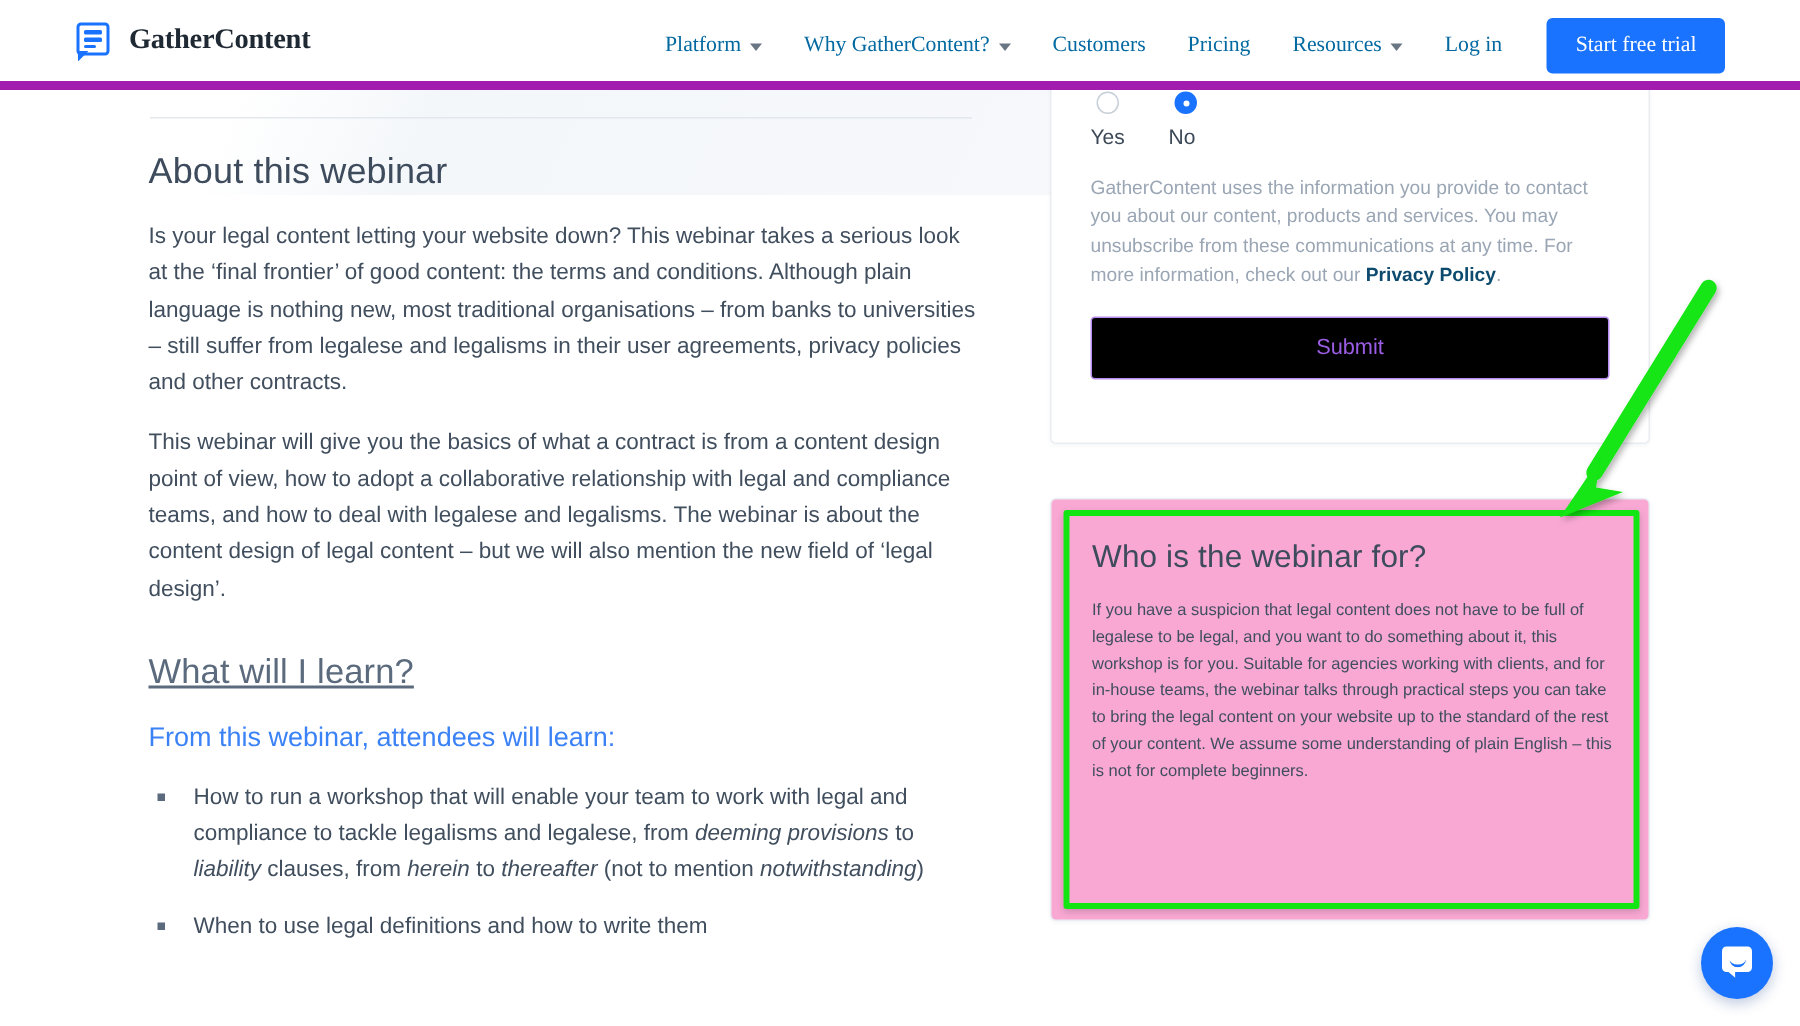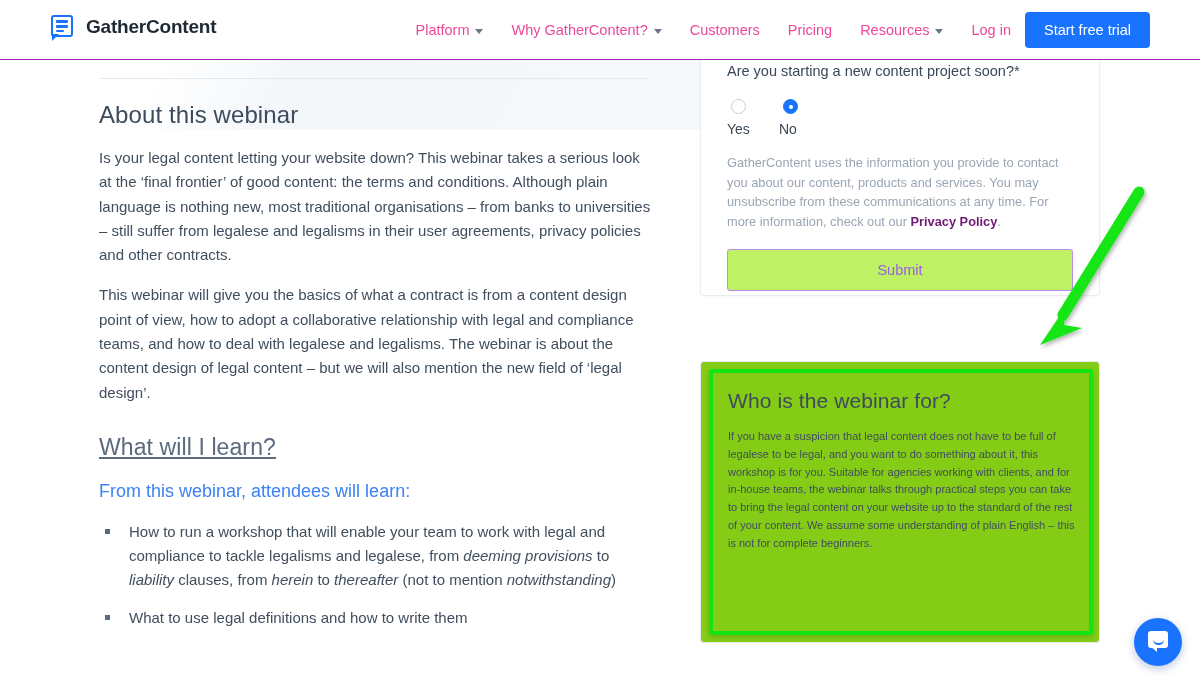--- a/index.html
+++ b/index.html
@@ -10,23 +10,24 @@
     background: #ffffff;
     font-family: "Liberation Sans", sans-serif;
     -webkit-font-smoothing: antialiased;
   }
   #page { position: relative; width: 1200px; height: 684px; background: #fff; }
 
   
   .header {
     position: absolute; top: 0; left: 0; width: 1200px; height: 60px;
     background: #ffffff;
-    border-bottom: 1px solid #a21caf;
+    border-bottom: 6px solid #a21caf;
     display: flex; align-items: center;
     z-index: 40;
+    font-family: Liberation Serif, serif;
   }
   .logo-wrap {
     position: absolute; left: 50px; top: 13px;
     display: flex; align-items: center; gap: 10px;
   }
   .logo-mark {
     width: 26px; height: 28px; position: relative; flex: 0 0 auto;
   }
   .logo-mark .lm-box {
     position: absolute; left: 1px; top: 2px;
@@ -49,31 +50,32 @@
     font-size: 19px; font-weight: 700; color: #1f2933; letter-spacing: -0.2px;
     white-space: nowrap;
   }
 
   .nav {
     position: absolute; right: 50px; top: 0; height: 60px;
     display: flex; align-items: center; gap: 0;
   }
   .nav-item {
     display: flex; align-items: center; gap: 6px;
-    font-size: 14.5px; color: #ec4899; padding: 0 14px;
+    font-size: 14.5px; color: #0369a1; padding: 0 14px;
     white-space: nowrap; cursor: pointer;
   }
   .caret {
     width: 0; height: 0; display: inline-block;
     border-left: 4.5px solid transparent;
     border-right: 4.5px solid transparent;
     border-top: 5px solid #6b7685;
     position: relative; top: 1px;
   }
   .nav-cta {
+    margin-left: 16px;
     background: #1a73ff; color: #fff;
     font-size: 14.5px; border-radius: 4px;
     padding: 10px 19px; white-space: nowrap; cursor: pointer;
   }
 
   
   .bg-wash {
     position: absolute; left: 0; top: 60px; width: 700px; height: 70px;
     background: linear-gradient(115deg, #ffffff 0%, #ffffff 22%, #f4f7fa 40%, #f6f8fb 100%);
     z-index: 1;
@@ -137,32 +139,32 @@
   .radio-opt.selected .rd::after {
     content: ""; position: absolute; left: 4.5px; top: 4.5px;
     width: 4px; height: 4px; border-radius: 50%; background: #fff;
   }
   .radio-opt .rl {
     font-size: 14px; color: #3b4857; margin-top: 7px;
   }
   .consent {
     font-size: 12.8px; line-height: 1.52; color: #9aa6b4; margin-bottom: 18px;
   }
-  .consent a { color: #701a75; text-decoration: none; font-weight: 600; }
+  .consent a { color: #0c4a6e; text-decoration: none; font-weight: 600; }
   .submit-btn {
     display: block; width: 346px; height: 42px;
     border: 1px solid #b78bf0; border-radius: 3px;
-    background: #bef264; color: #9b5de5;
+    background: #000000; color: #9b5de5;
     font-size: 14.5px; font-family: inherit; cursor: pointer;
     line-height: 40px; text-align: center;
   }
 
   .who-card {
-    position: absolute; left: 700px; top: 361px; width: 400px; height: 282px;
-    background: #84cc16; border: 1px solid #e9edf2; border-radius: 4px;
+    position: absolute; left: 700px; top: 332px; width: 400px; height: 282px;
+    background: #f9a8d4; border: 1px solid #e9edf2; border-radius: 4px;
     box-shadow: 0 1px 3px rgba(30,45,70,0.045);
     z-index: 5;
   }
   .who-highlight {
     position: absolute; left: 8px; top: 7px; width: 384px; height: 266px;
     border: 4px solid #12e512; border-radius: 2px;
     box-shadow: 0 2px 5px rgba(0,0,0,0.16);
     background: transparent;
     z-index: 6;
   }
@@ -250,28 +252,27 @@
   <div class="left-col">
     <h2 class="sec-title">About this webinar</h2>
     <p class="body">Is your legal content letting your website down? This webinar takes a serious look at the ‘final frontier’ of good content: the terms and conditions. Although plain language is nothing new, most traditional organisations – from banks to universities – still suffer from legalese and legalisms in their user agreements, privacy policies and other contracts.</p>
     <p class="body">This webinar will give you the basics of what a contract is from a content design point of view, how to adopt a collaborative relationship with legal and compliance teams, and how to deal with legalese and legalisms. The webinar is about the content design of legal content – but we will also mention the new field of ‘legal design’.</p>
 
     <h3 class="sub-title">What will I learn?</h3>
     <p class="lead-in">From this webinar, attendees will learn:</p>
 
     <ul class="learn-list">
       <li>How to run a workshop that will enable your team to work with legal and compliance to tackle legalisms and legalese, from <em>deeming provisions</em> to <em>liability</em> clauses, from <em>herein</em> to <em>thereafter</em> (not to mention <em>notwithstanding</em>)</li>
-      <li>What to use legal definitions and how to write them</li>
+      <li>When to use legal definitions and how to write them</li>
     </ul>
 
   </div>
 
   <div class="form-card">
     <div class="form-inner">
-      <div class="form-q">Are you starting a new content project soon?*</div>
 
       <div class="radio-row">
         <div class="radio-opt">
           <span class="rd"></span>
           <span class="rl">Yes</span>
         </div>
         <div class="radio-opt selected">
           <span class="rd"></span>
           <span class="rl">No</span>
         </div>

